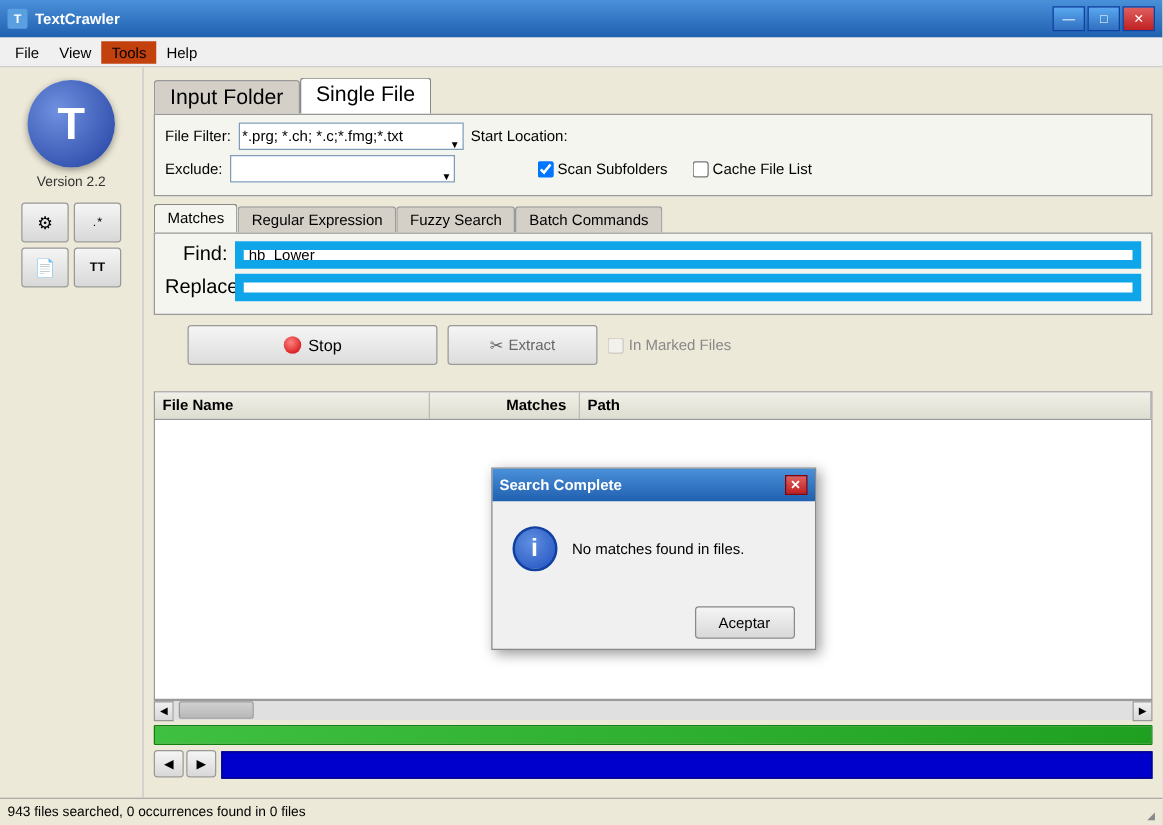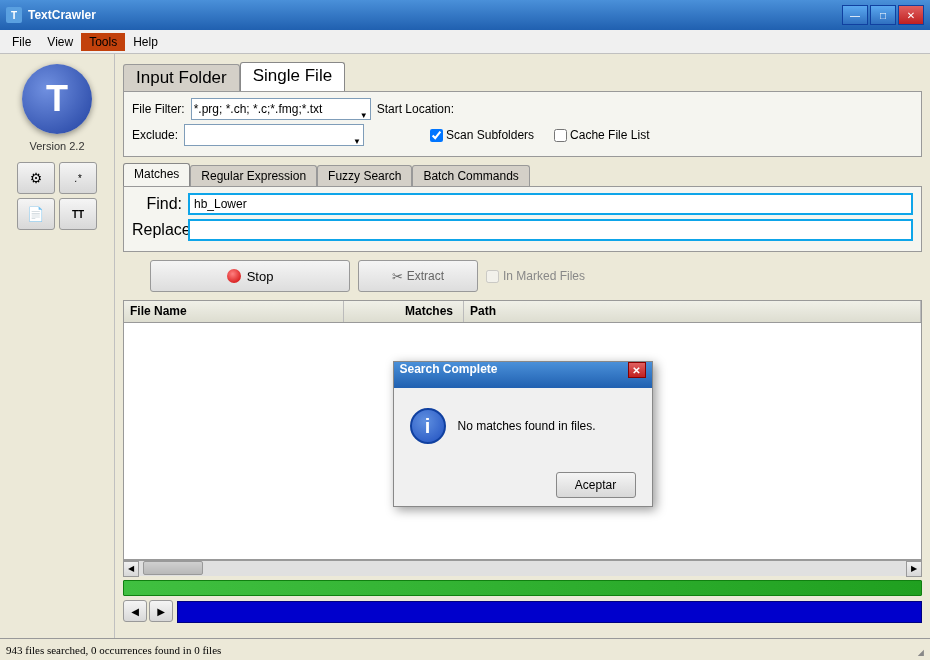--- a/index.html
+++ b/index.html
@@ -189,21 +189,21 @@
       background: #f5f5f0;
       border: 1px solid #999;
       padding: 6px 8px;
       margin-bottom: 8px;
     }
     .search-row { display: flex; align-items: center; margin-bottom: 4px; gap: 6px; }
     .search-row-label { font-size: 16px; width: 50px; text-align: right; }
     .search-input {
       flex: 1;
       height: 22px;
-      border: 2px solid #0ea5e9;
+      border: 7px solid #0ea5e9;
       background: white;
       padding: 1px 4px;
       font-size: 12px;
     }
 
     
     .action-bar { display: flex; align-items: center; gap: 8px; margin-bottom: 8px; padding-left: 27px; }
     .stop-btn {
       width: 200px; height: 32px;
       background: linear-gradient(to bottom, #f5f5f5, #ddd);
@@ -232,20 +232,21 @@
     }
     .marked-files { display: flex; align-items: center; gap: 4px; color: #888; font-size: 12px; }
 
     
     .results-area {
       flex: 1;
       border: 1px solid #999;
       background: white;
       overflow: hidden;
       position: relative;
+      margin-top: 13px;
     }
     .results-header {
       display: flex;
       background: linear-gradient(to bottom, #f0f0e8, #ddddd0);
       border-bottom: 1px solid #999;
       height: 22px;
     }
     .results-col {
       padding: 3px 6px;
       font-size: 12px;
@@ -322,21 +323,21 @@
     .statusbar {
       height: 22px;
       background: #ece9d8;
       border-top: 1px solid #999;
       display: flex;
       align-items: center;
       padding: 0 6px;
       font-size: 11px;
       color: #000;
     }
-    .statusbar-text { flex: 1; font-family: Liberation Serif, serif; }
+    .statusbar-text { flex: 1; }
     .statusbar-resize {
       width: 14px; height: 14px;
       display: flex; align-items: flex-end; justify-content: flex-end;
       font-size: 8px; color: #888;
     }
 
     
     .modal-overlay {
       position: absolute;
       top: 0; left: 0; right: 0; bottom: 0;
@@ -353,21 +354,21 @@
       transform: translateX(-50%);
       width: 260px;
       background: #f0f0f0;
       border: 1px solid #888;
       box-shadow: 3px 3px 10px rgba(0,0,0,0.4);
     }
     .modal-titlebar {
       height: 26px;
       background: linear-gradient(to bottom, #4a90d9, #2060b0);
       display: flex;
-      align-items: flex-start;
+      align-items: center;
       padding: 0 6px;
       color: white;
       font-size: 12px;
       font-weight: bold;
     }
     .modal-title { flex: 1; }
     .modal-close {
       width: 18px; height: 16px;
       background: linear-gradient(to bottom, #e06060, #c02020);
       border: 1px solid #800;

